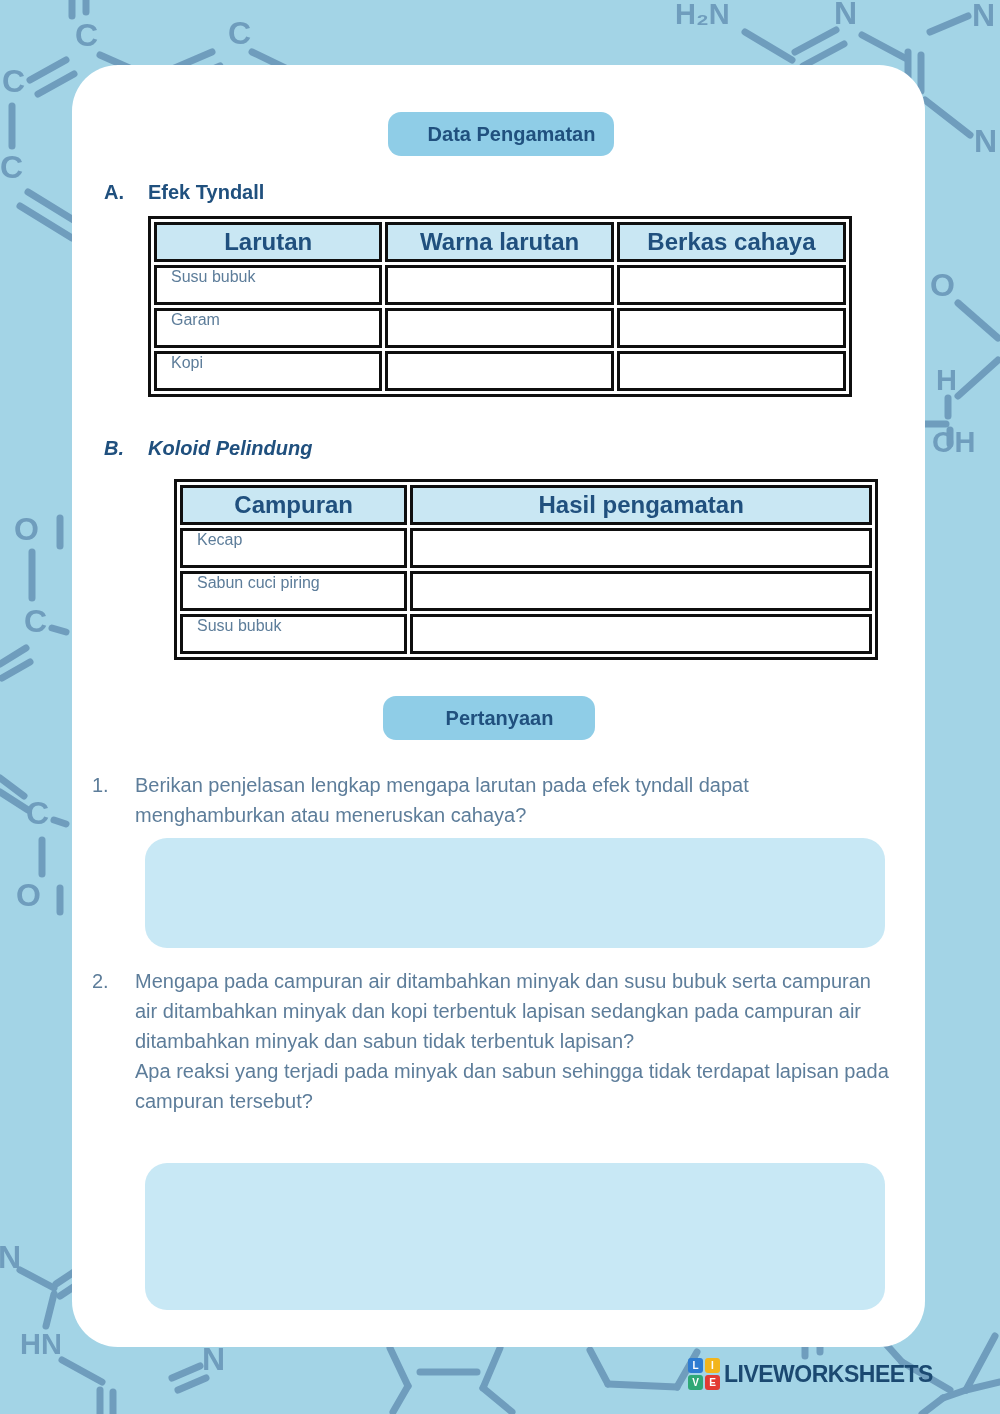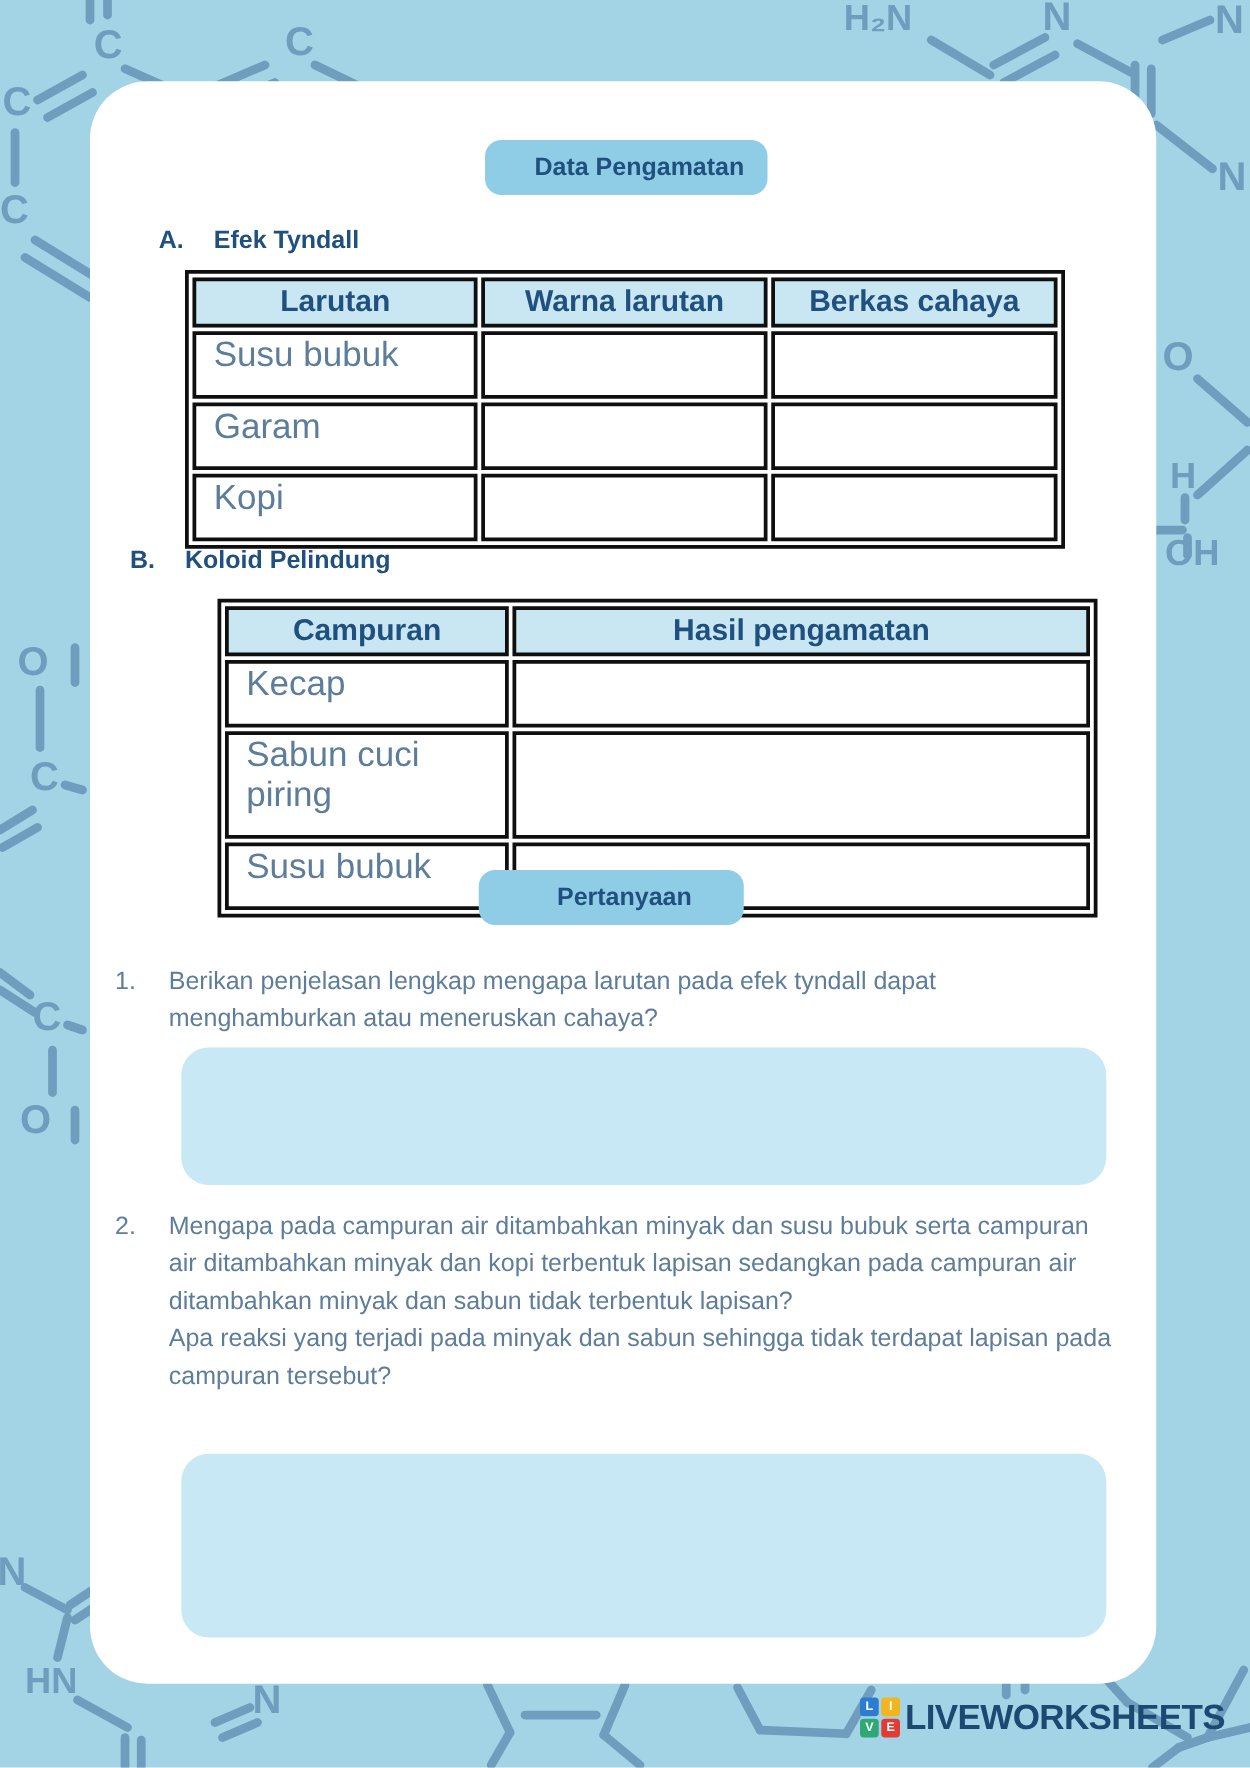--- a/index.html
+++ b/index.html
@@ -20,49 +20,49 @@
 
   .badge{position:absolute;height:44px;line-height:44px;border-radius:13px;
          background:var(--badge-bg);color:var(--navy);font-size:20px;font-weight:bold;
          text-align:center;padding-left:21px;}
   .badge-data{left:316px;top:47px;width:226px;}
   .badge-q{left:311px;top:631px;width:212px;}
 
   .section-heading{position:absolute;left:32px;color:var(--navy);
                    font-size:20px;font-weight:bold;}
   .section-heading .sec-label{display:inline-block;width:44px;}
-  .heading-a{top:116px;margin-left:23px;}
-  .heading-b{top:372px;}
+  .heading-a{top:116px;}
+  .heading-b{top:372px;font-style:italic;}
 
   .ws-table{position:absolute;left:76px;width:704px;border-collapse:separate;
             border-spacing:3px;border:3px solid #0f0f0f;table-layout:fixed;}
   .table-a{top:151px;}
   .table-b{top:414px;margin-left:26px;}
   .ws-table th{background:var(--table-header-bg);border:3px solid #0f0f0f;height:40px;
                color:var(--navy);font-size:24px;font-weight:bold;text-align:center;padding:0 4px;}
   .ws-table td{background:#ffffff;border:3px solid #0f0f0f;height:38px;
-               color:var(--body-text);font-size:28px;text-align:left;padding:0 4px 16px 14px;}
+               color:var(--body-text);font-size:16px;text-align:left;padding:0 4px 16px 14px;}
 
   .question{position:absolute;left:20px;width:810px;color:var(--body-text);
             font-size:20px;line-height:30px;}
   .q1{top:705px;}
   .q2{top:901px;}
   .q-num{display:inline-block;width:43px;vertical-align:top;}
   .q-text{display:inline-block;width:755px;vertical-align:top;white-space:pre-line;}
 
   .answer-box{position:absolute;left:73px;width:740px;background:var(--answer-bg);
               border-radius:22px;}
   .answer-box-1{top:773px;height:110px;}
   .answer-box-2{top:1098px;height:147px;}
 
   .logo{position:absolute;left:688px;top:1358px;display:flex;align-items:center;gap:4px;}
   .logo-tiles{display:grid;grid-template-columns:15px 15px;grid-auto-rows:15px;gap:2px;}
   .logo-tile{border-radius:3px;color:#fff;font-size:10px;font-weight:bold;
              display:flex;align-items:center;justify-content:center;}
-  .logo-text{font-size:28px;font-weight:800;color:var(--logo-navy);letter-spacing:-0.5px;}
+  .logo-text{font-size:23px;font-weight:800;color:var(--logo-navy);letter-spacing:-0.5px;}
 </style>
 </head>
 <body>
 
 <svg class="bg-svg" width="1000" height="1414" viewBox="0 0 1000 1414">
   <g>
 
     <line x1="30" y1="80" x2="66" y2="60"></line>
       <line x1="38" y1="94" x2="74" y2="74"></line>
     <line x1="100" y1="55" x2="152" y2="78"></line>

